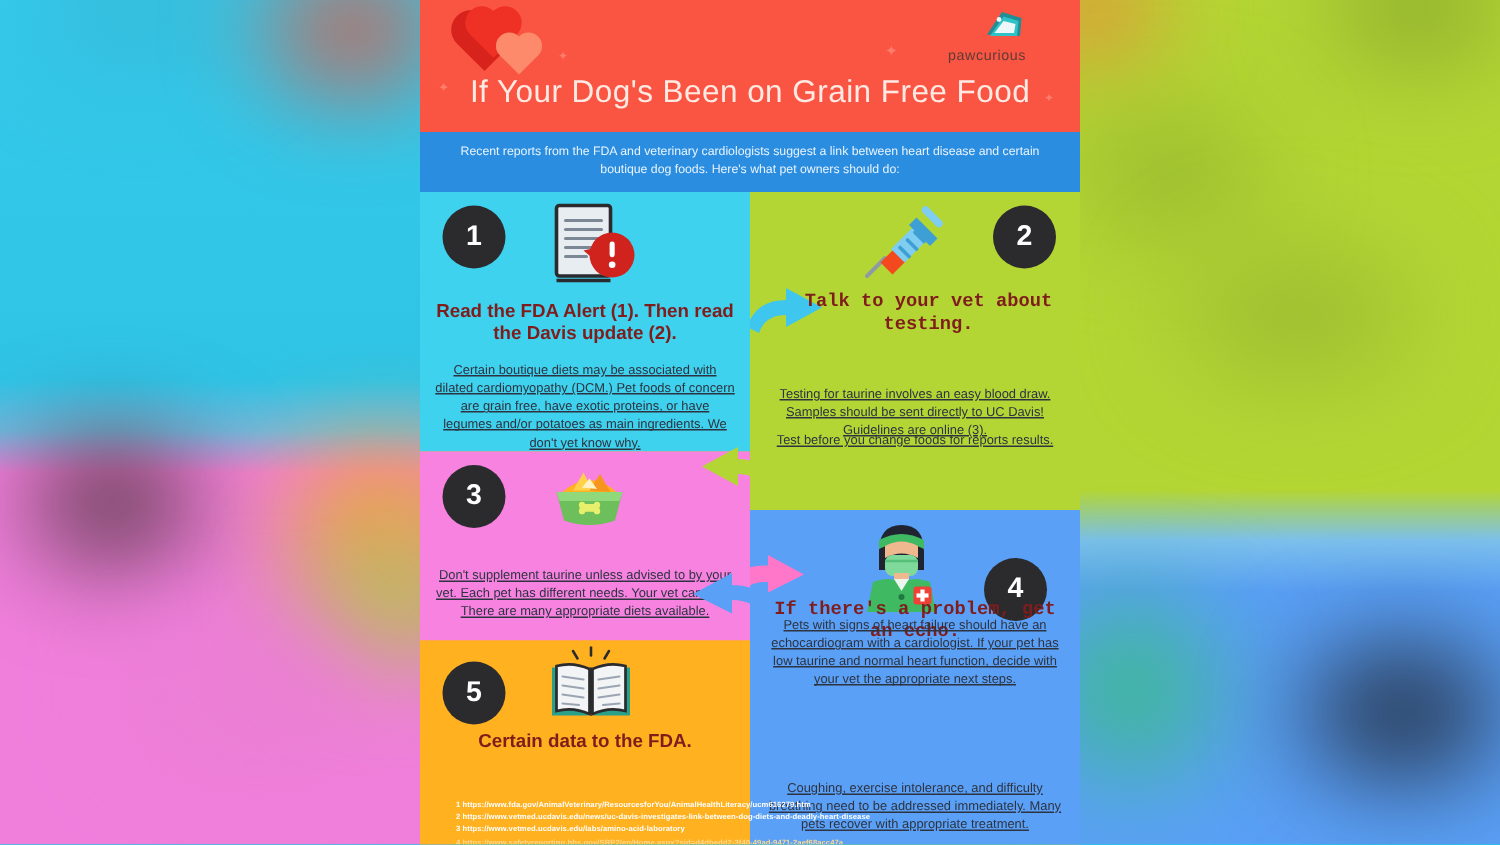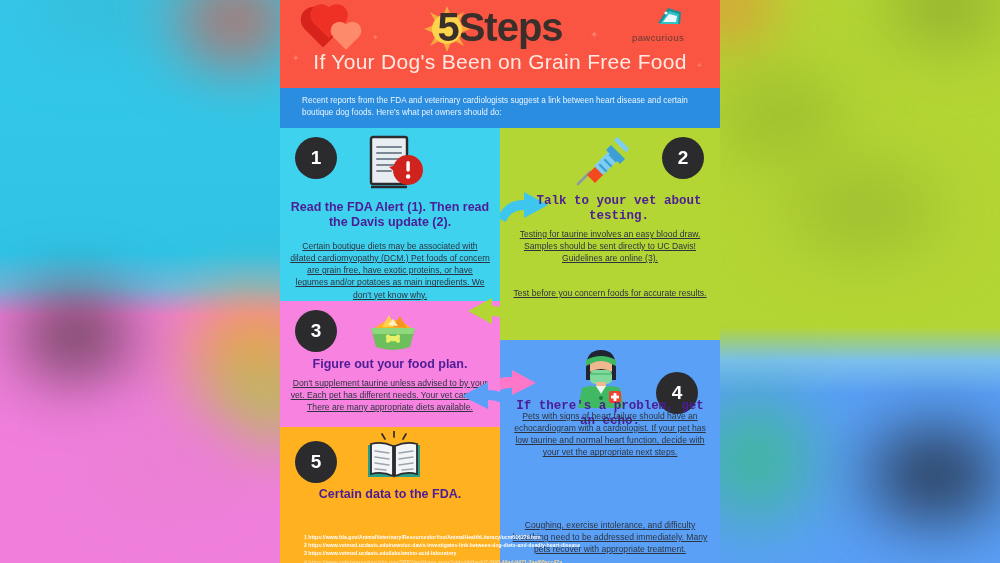--- a/index.html
+++ b/index.html
@@ -46,21 +46,21 @@
   .steps{display:inline-block;font-size:40px;font-weight:bold;color:#3b2f2b;
          line-height:46px;vertical-align:top;letter-spacing:-1px;}
   .subtitle{position:absolute;left:0;right:0;top:50px;text-align:center;
             font-size:21px;color:#ffe9e3;letter-spacing:.3px;}
 
   .logo{position:absolute;right:14px;top:6px;width:74px;text-align:left;}
   .logo .mark{width:30px;height:24px;margin:0 auto 2px;position:relative;}
   .logo .txt{font-size:9.5px;color:#5d3b36;letter-spacing:.4px;}
 
   
-  .band{background:#2a8de0;padding:7px 22px 9px;}
+  .band{background:#2a8de0;padding:7px 22px 9px;text-align:center;}
   .band p{margin:0;font-size:8.2px;line-height:1.45;color:#e8f4ff;}
 
   
   .grid{position:relative;height:441px;}
   .col{position:absolute;top:0;bottom:0;}
   .colL{left:0;width:220px;}
   .colR{left:220px;right:0;}
 
   .panel{position:absolute;left:0;right:0;overflow:hidden;}
   .p1{top:0;height:173px;background:#3ed2ee;}
@@ -69,21 +69,21 @@
   .p2{top:0;height:212px;background:#b4d634;}
   .p4{top:212px;bottom:0;background:#5aa0f7;}
 
   .badge{position:absolute;width:42px;height:42px;border-radius:50%;
          background:#2b2b2e;color:#fff;font-size:19px;font-weight:bold;
          display:flex;align-items:center;justify-content:center;}
 
   .icon-slot{position:absolute;}
 
   .hl{position:absolute;left:8px;right:8px;text-align:center;font-weight:bold;
-      color:#4c1d95;font-size:12.5px;line-height:1.25;}
+      color:#7f1d1d;font-size:12.5px;line-height:1.25;}
   .bd{position:absolute;left:10px;right:10px;text-align:center;font-size:8.6px;
       line-height:1.42;color:#2d3340;text-decoration:underline;}
 
   
   .arrow{position:absolute;}
 
   
   .refs{position:absolute;left:0;right:0;bottom:0;padding:2px 0 3px 24px;}
   .refs div{font-size:5.1px;line-height:1.62;color:#fff;font-weight:bold;
             white-space:nowrap;letter-spacing:.05px;}
@@ -119,38 +119,20 @@
     <span class="star" style="left:92px;top:34px;font-size:8px;">✦</span>
     <span class="star" style="left:310px;top:30px;font-size:10px;">✦</span>
     <span class="star" style="left:416px;top:62px;font-size:8px;">✦</span>
 
     <div class="hearts">
       <div class="heart heart-a"></div>
       <div class="heart heart-b"></div>
       <div class="heart heart-c"></div>
     </div>
 
-    <div class="title-wrap">
-      <div class="sun">
-        <svg viewBox="0 0 46 46" width="46" height="46" aria-hidden="true">
-          <g fill="#f9a73e">
-            <polygon points="23,0 27,10 19,10"></polygon>
-              <polygon points="23,46 27,36 19,36"></polygon>
-            <polygon points="0,23 10,19 10,27"></polygon>
-              <polygon points="46,23 36,19 36,27"></polygon>
-            <polygon points="6,6 15,11 11,15"></polygon>
-              <polygon points="40,6 31,11 35,15"></polygon>
-            <polygon points="6,40 15,35 11,31"></polygon>
-              <polygon points="40,40 31,35 35,31"></polygon>
-          </g>
-          <circle cx="23" cy="23" r="15" fill="#fdd44b"></circle>
-        </svg>
-      </div>
-      <span class="big5">5</span><span class="steps">Steps</span>
-    </div>
 
     <div class="subtitle">If Your Dog's Been on Grain Free Food</div>
 
     <div class="logo">
       <div class="mark">
         <svg viewBox="0 0 30 24" width="30" height="24" aria-hidden="true">
           <path d="M4 17 L14 2 L27 6 L26 18 Z" fill="#1f8e96"></path>
           <path d="M6 18 L15 5 L25 8 L24 18 Z" fill="#2fc2c7"></path>
           <path d="M9 16 L15 8 L23 10 L22 16 Z" fill="#eef7f7"></path>
           <circle cx="12" cy="7" r="1.6" fill="#eef7f7"></circle>
@@ -201,21 +183,20 @@
             <polygon points="26,22 31,16 36,23" fill="#fff3c4"></polygon>
             <path d="M9 25 H53 L48 44 Q31 50 14 44 Z" fill="#6cbf5a"></path>
             <path d="M9 25 H53 L51 31 H11 Z" fill="#8fd97c"></path>
             <path d="M27 33 a2.6 2.6 0 1 0 0 5.2 h8 a2.6 2.6 0 1 0 0 -5.2 z" fill="#e8ef6a"></path>
             <circle cx="26" cy="33.6" r="2.1" fill="#e8ef6a"></circle>
               <circle cx="26" cy="37.8" r="2.1" fill="#e8ef6a"></circle>
             <circle cx="36" cy="33.6" r="2.1" fill="#e8ef6a"></circle>
               <circle cx="36" cy="37.8" r="2.1" fill="#e8ef6a"></circle>
           </svg>
         </div>
-        <div class="hl" style="top:56px;">Figure out your food plan.</div>
         <div class="bd" style="top:76px;">Don't supplement taurine unless advised to by your vet. Each pet has different needs. Your vet can help! There are many appropriate diets available.</div>
       </div>
 
       <div class="panel p5">
         <div class="badge" style="left:15px;top:14px;">5</div>
         <div class="icon-slot" style="left:82px;top:4px;width:64px;height:52px;">
           <svg viewBox="0 0 64 52" width="64" height="52" aria-hidden="true">
             <g stroke="#2b2b2e" stroke-width="1.7" stroke-linecap="round">
               <line x1="32" y1="0" x2="32" y2="6"></line>
                 <line x1="20" y1="3" x2="23" y2="8"></line>
@@ -260,22 +241,22 @@
             <path d="M41 13 L55 27 L50 32 L36 18 Z" fill="#3d9fd4"></path>
             <line x1="47" y1="8" x2="56" y2="17" stroke="#7fcdf0" stroke-width="5" stroke-linecap="round"></line>
           </svg>
         </div>
         <div class="arrow" style="left:-2px;top:62px;width:56px;height:36px;">
           <svg viewBox="0 0 56 36" width="56" height="36" aria-hidden="true">
             <path d="M0 28 Q6 10 26 10 L26 2 L50 15 L26 28 L26 20 Q12 20 8 32 Z" fill="#3ec6ee"></path>
           </svg>
         </div>
         <div class="hl" style="top:66px;left:34px;right:16px;font-family:Liberation Mono, monospace;">Talk to your vet about testing.</div>
-        <div class="bd" style="top:100px;">Testing for taurine involves an easy blood draw. Samples should be sent directly to UC Davis! Guidelines are online (3).</div>
-        <div class="bd" style="top:159px;">Test before you concern foods for accurate results.</div>
+        <div class="bd" style="top:128px;">Testing for taurine involves an easy blood draw. Samples should be sent directly to UC Davis! Guidelines are online (3).</div>
+        <div class="bd" style="top:159px;">Test before you change foods for reports results.</div>
       </div>
 
       <div class="panel p4">
         <div class="badge" style="right:22px;top:32px;">4</div>
         <div class="icon-slot" style="left:68px;top:6px;width:66px;height:62px;">
           <svg viewBox="0 0 66 62" width="66" height="62" aria-hidden="true">
             <path d="M18 22 Q18 4 33 4 Q48 4 48 22 L48 34 L18 34 Z" fill="#1f2430"></path>
             <path d="M18 14 Q33 6 48 14 L48 20 Q33 12 18 20 Z" fill="#3fba62"></path>
             <path d="M22 18 Q33 12 44 18 L44 26 Q33 20 22 26 Z" fill="#f0b88e"></path>
             <rect x="22" y="24" width="22" height="14" rx="5" fill="#7fd99a"></rect>

